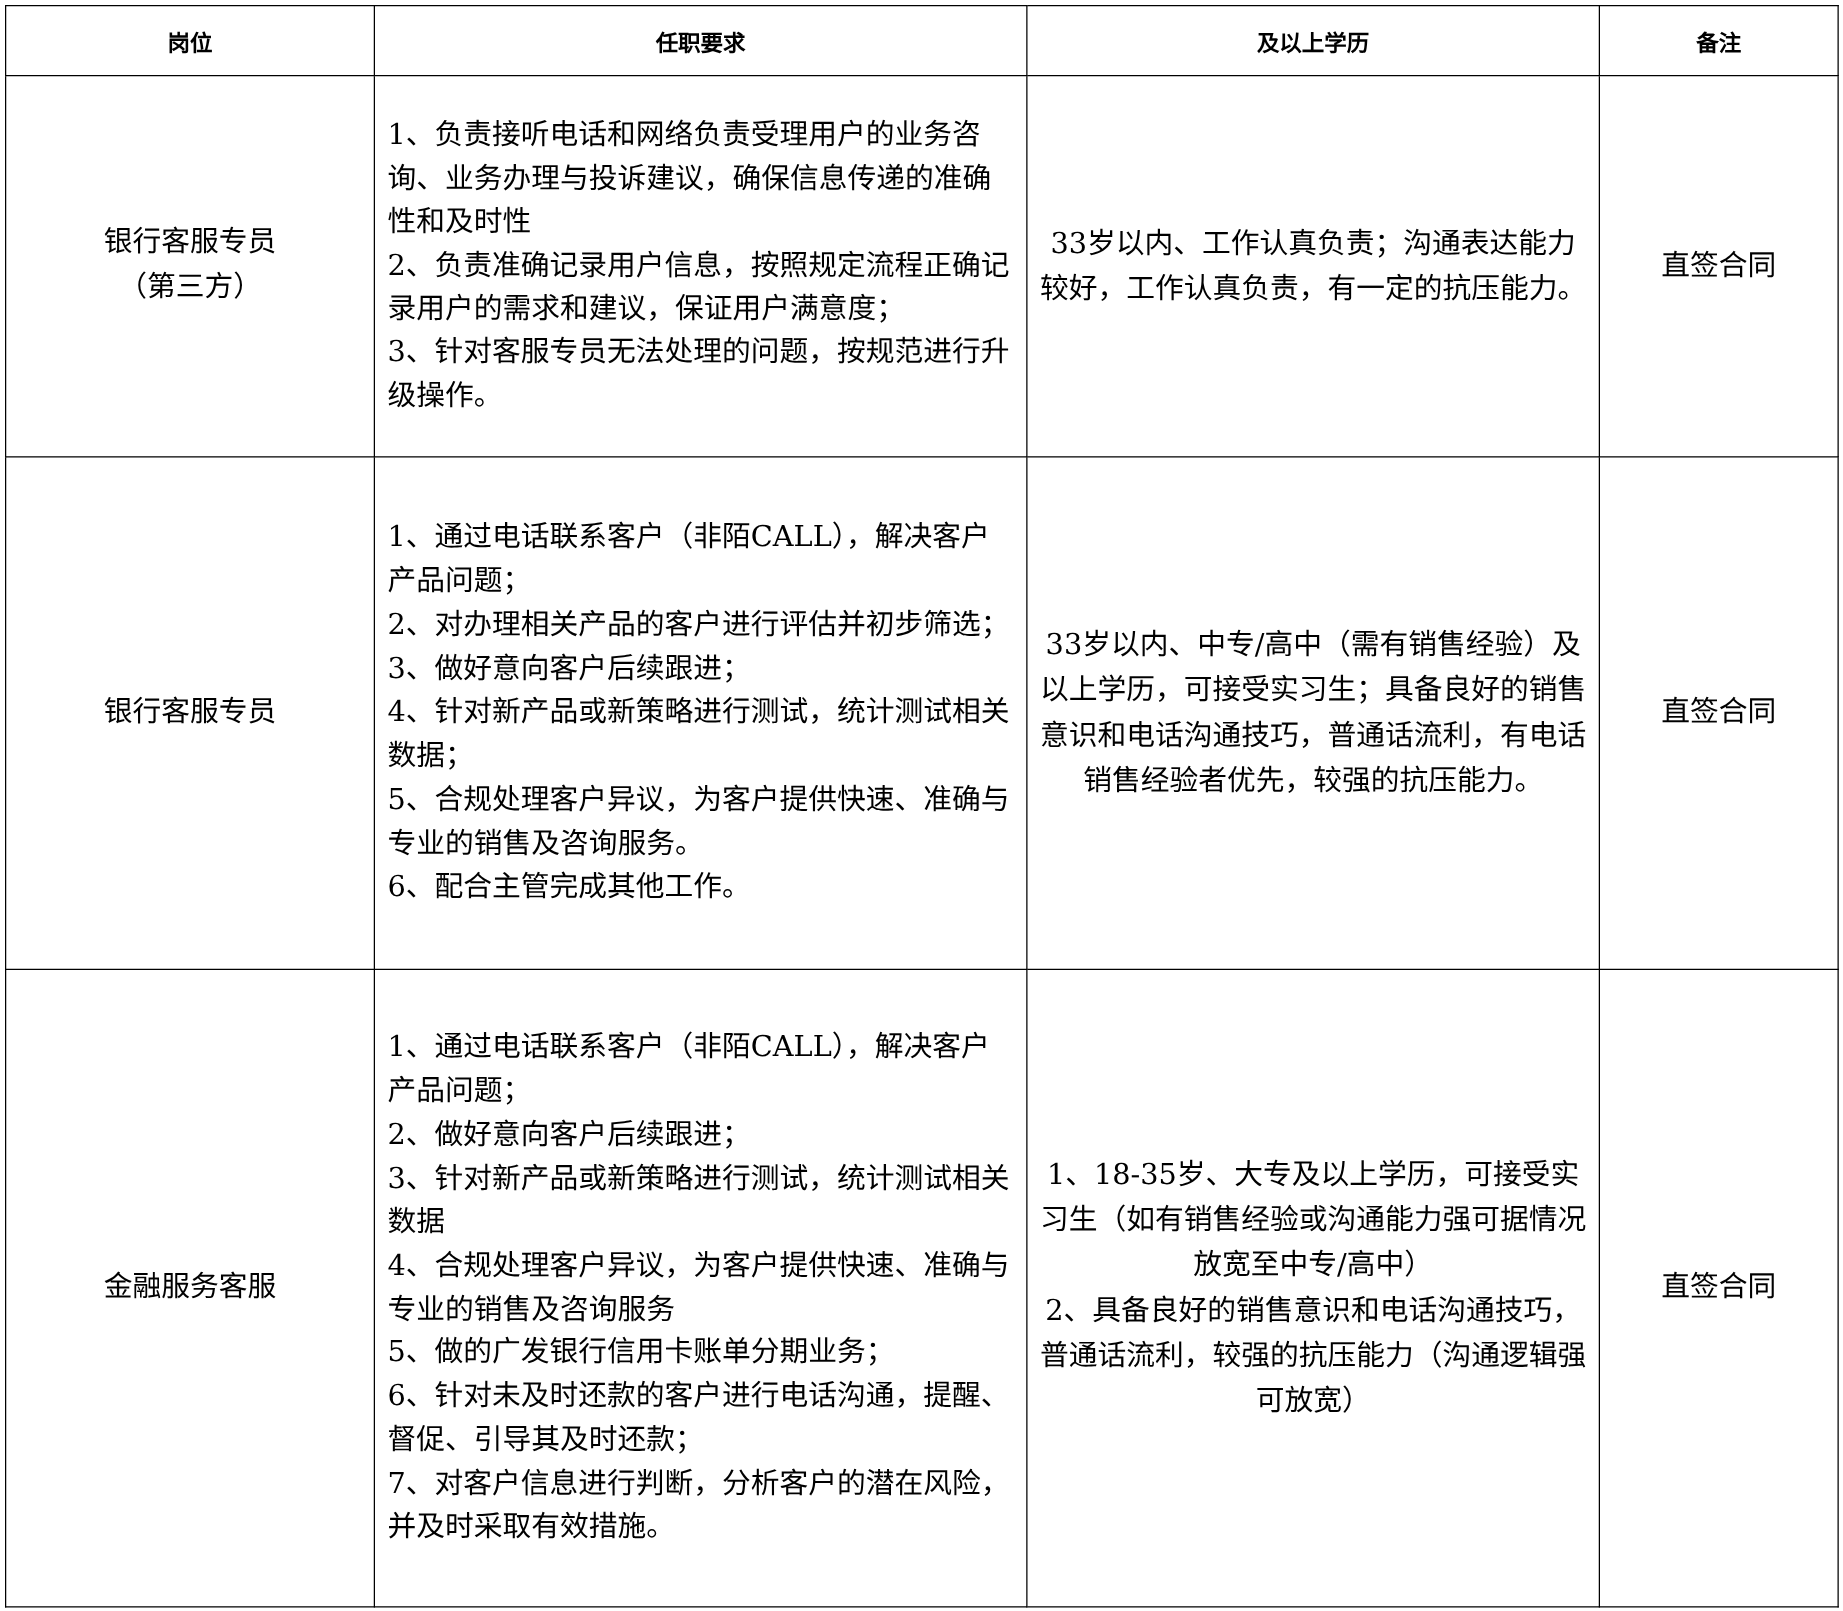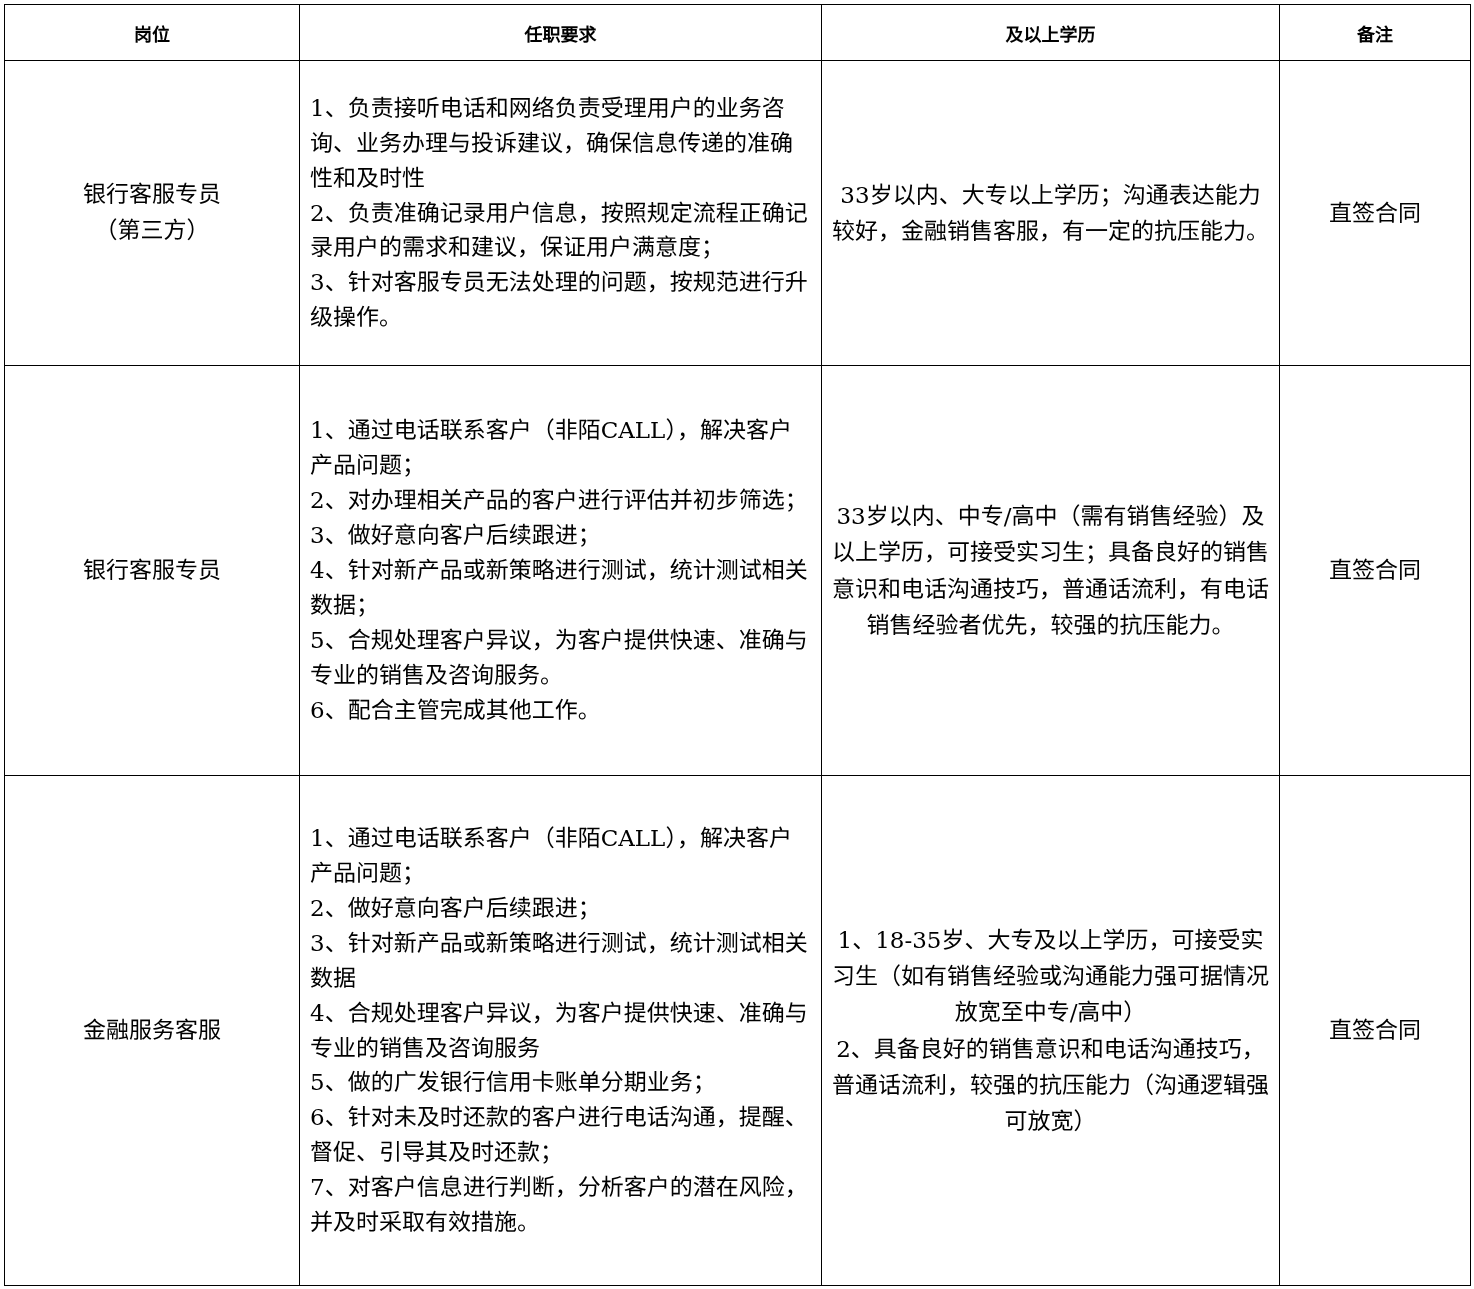--- a/index.html
+++ b/index.html
@@ -96,21 +96,21 @@
         <th>备注</th>
       </tr>
     </thead>
     <tbody>
       <tr class="row-1">
         <td class="pos">银行客服专员
 （第三方）</td>
         <td class="duty">1、负责接听电话和网络负责受理用户的业务咨询、业务办理与投诉建议，确保信息传递的准确性和及时性
 2、负责准确记录用户信息，按照规定流程正确记录用户的需求和建议，保证用户满意度；
 3、针对客服专员无法处理的问题，按规范进行升级操作。</td>
-        <td class="req">33岁以内、大专以上学历；沟通表达能力较好，金融销售客服，有一定的抗压能力。</td>
+        <td class="req">33岁以内、工作认真负责；沟通表达能力较好，工作认真负责，有一定的抗压能力。</td>
         <td class="note">直签合同</td>
       </tr>
       <tr class="row-2">
         <td class="pos">银行客服专员</td>
         <td class="duty">1、通过电话联系客户（非陌CALL），解决客户产品问题；
 2、对办理相关产品的客户进行评估并初步筛选；
 3、做好意向客户后续跟进；
 4、针对新产品或新策略进行测试，统计测试相关数据；
 5、合规处理客户异议，为客户提供快速、准确与专业的销售及咨询服务。
 6、配合主管完成其他工作。</td>

